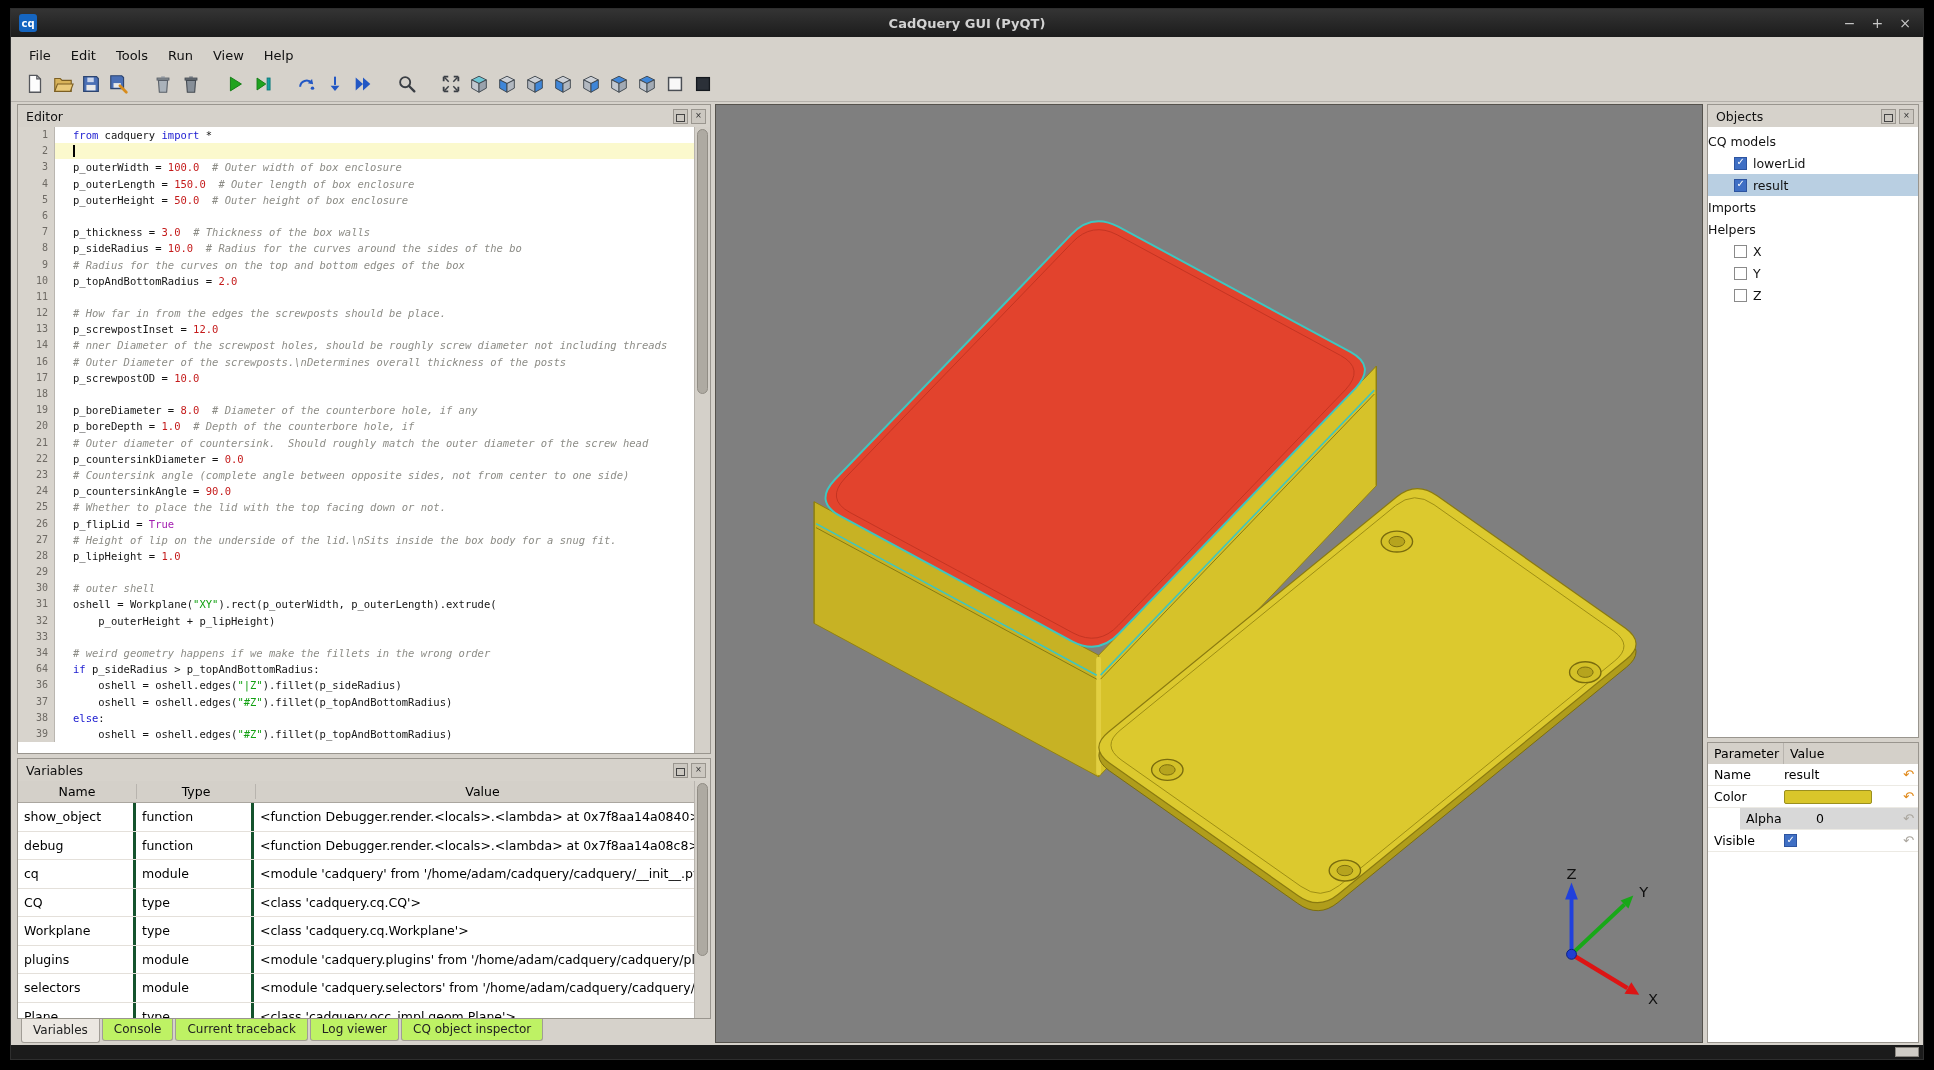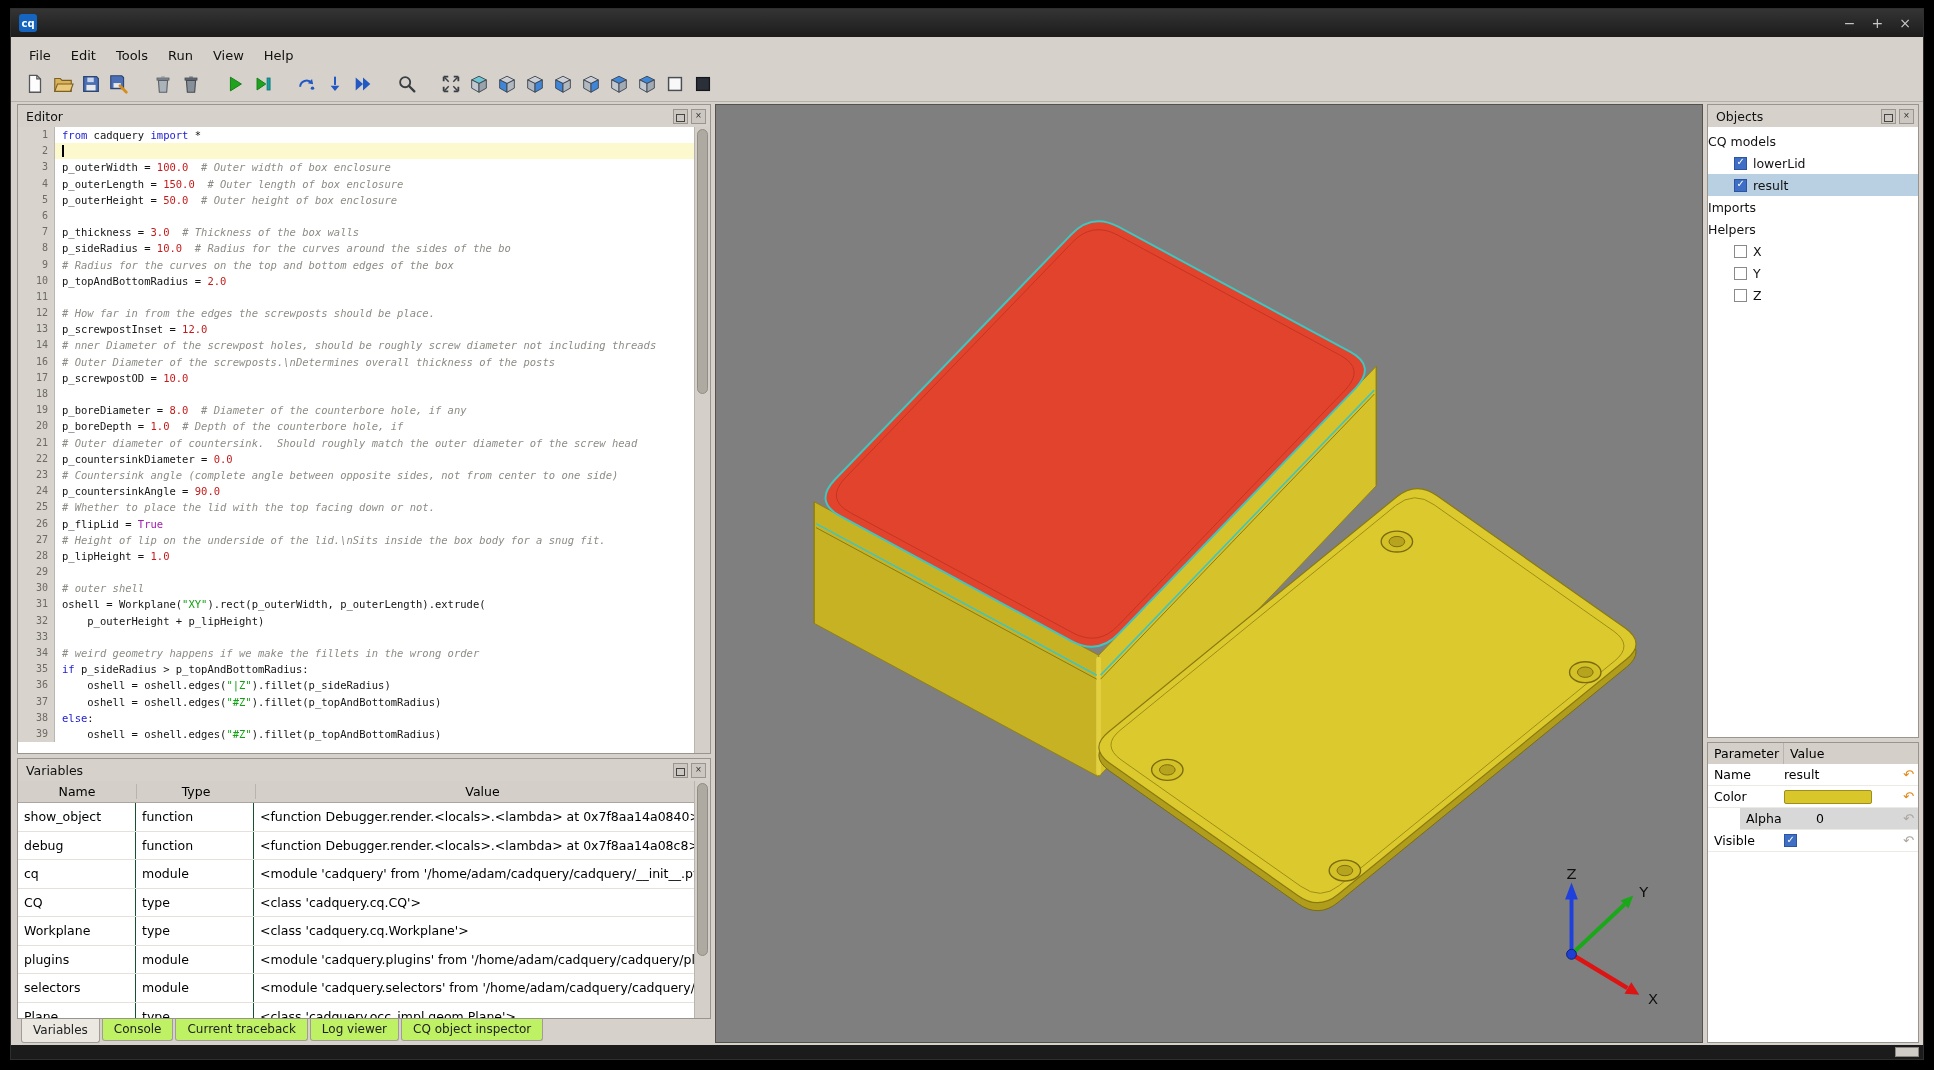--- a/index.html
+++ b/index.html
@@ -32,39 +32,39 @@
 
   #editor-dock{left:6px;top:95px;width:694px;height:650px;}
   #variables-dock{left:6px;top:749px;width:694px;height:261px;}
   #objects-dock{left:1696px;top:95px;width:212px;height:634px;}
   #params-dock{left:1696px;top:733px;width:212px;height:301px;}
 
   
   .editor-body{position:absolute;top:22px;left:0;right:0;bottom:0;overflow:hidden;background:#fff;}
   .line{display:flex;height:16.2px;line-height:16.2px;font-family:"DejaVu Sans Mono",monospace;font-size:10.5px;white-space:pre;}
   .ln{width:30px;text-align:right;padding-right:6px;color:#6e6a64;background:#d8d4cd;border-right:1px solid #bab6b0;flex:none;font-size:10px;}
-  .code{flex:1;padding-left:7px;overflow:hidden;white-space:pre;}
+  .code{flex:1;padding-left:18px;overflow:hidden;white-space:pre;}
   .line.current .code{background:#fbf9cd;}
   .line.current .code::before{content:"";display:inline-block;width:1.5px;height:12px;background:#000;vertical-align:-2px;}
   .k{color:#1a1ad0;} .n{color:#c41a1a;} .c{color:#8c8c86;font-style:italic;} .s{color:#11a011;} .b{color:#a31db0;} .p{color:#141414;}
   .vscroll{position:absolute;right:0;top:0;bottom:0;width:15px;background:#d4d0c9;border-left:1px solid #b8b4ae;}
   .vscroll .thumb{position:absolute;left:2px;right:2px;border-radius:6px;background:#aeaaa2;border:1px solid #918d85;}
   #editor-thumb{top:2px;height:42%;}
   #vars-thumb{top:2px;height:72%;}
 
   
   .vars-body{position:absolute;top:22px;left:0;right:0;bottom:0;background:#fff;overflow:hidden;}
   .vhead{display:flex;height:21px;background:#d4d0c9;border-bottom:1px solid #aaa69f;font-size:12.5px;align-items:center;}
   .vhead span{text-align:center;border-right:1px solid #b8b4ae;}
   .hname,.cname{width:118px;flex:none;}
   .htype,.ctype{width:118px;flex:none;}
   .hval,.cval{flex:1;}
   .vrow{display:flex;height:27.5px;align-items:center;border-bottom:1px solid #e4e0da;font-size:12.5px;background:#fff;}
   .vrow span{padding-left:6px;box-sizing:border-box;white-space:nowrap;overflow:hidden;}
-  .cname,.ctype{border-right:1px solid #14532d;height:100%;display:flex;align-items:center;}
+  .cname,.ctype{border-right:3px solid #14532d;height:100%;display:flex;align-items:center;}
   .cval{padding-right:16px;}
 
   
   #tabbar{position:absolute;left:6px;top:1010px;width:694px;height:26px;background:#d6d2cb;display:flex;align-items:flex-start;gap:2px;padding-left:4px;box-sizing:border-box;}
   .tab{height:21px;line-height:21px;padding:0 11px;font-size:12px;background:#bef264;border:1px solid #a19d96;border-top:none;color:#222;border-radius:0 0 3px 3px;}
   .tab.active{background:#ebe7e1;height:23px;line-height:23px;}
 
   
   #viewport{position:absolute;left:704px;top:95px;width:988px;height:939px;background:#7f7f7f;border:1px solid #55524c;box-sizing:border-box;}
   #viewport svg{width:100%;height:100%;display:block;}
@@ -189,20 +189,21 @@
     <symbol id="i-sq-filled" viewBox="0 0 24 24">
         <rect x="5" y="5" width="14" height="14" fill="#2b3038" stroke="#14181e" stroke-width="1.4"></rect>
       </symbol>
   </defs>
 </svg>
 
 <div id="window">
 
   <div id="titlebar">
     <div class="cq-logo">cq</div>
+    <div class="title-text">CadQuery GUI (PyQT)</div>
     <div class="win-controls">
       <span class="win-btn">−</span>
       <span class="win-btn">+</span>
       <span class="win-btn">×</span>
     </div>
   </div>
 
   <div id="menubar">
 
       <span class="menu-item">File</span>
@@ -527,21 +528,21 @@
           <span class="ln">33</span>
           <span class="code"></span>
         </div>
 
         <div class="line">
           <span class="ln">34</span>
           <span class="code"><span class="c"># weird geometry happens if we make the fillets in the wrong order</span></span>
         </div>
 
         <div class="line">
-          <span class="ln">35</span>
+          <span class="ln">64</span>
           <span class="code"><span class="k">if</span><span class="p"> p_sideRadius &gt; p_topAndBottomRadius:</span></span>
         </div>
 
         <div class="line">
           <span class="ln">36</span>
           <span class="code"><span class="p">    oshell = oshell.edges(</span><span class="s">"|Z"</span><span class="p">).fillet(p_sideRadius)</span></span>
         </div>
 
         <div class="line">
           <span class="ln">37</span>

